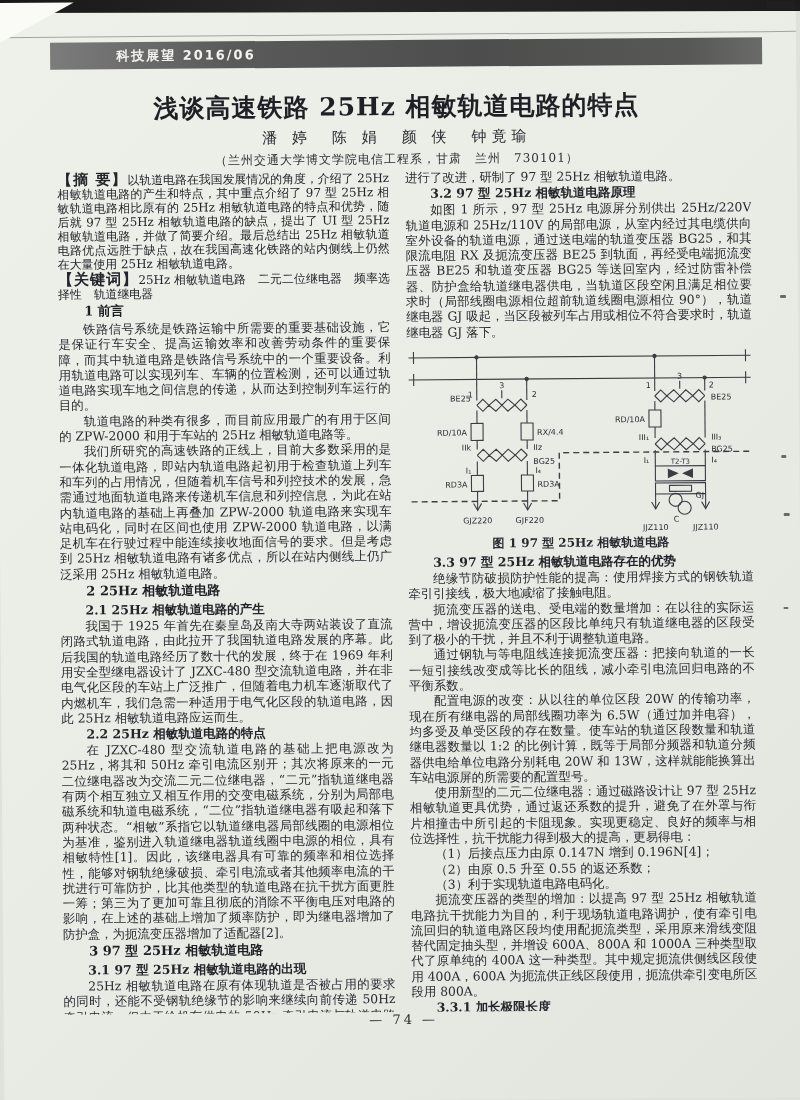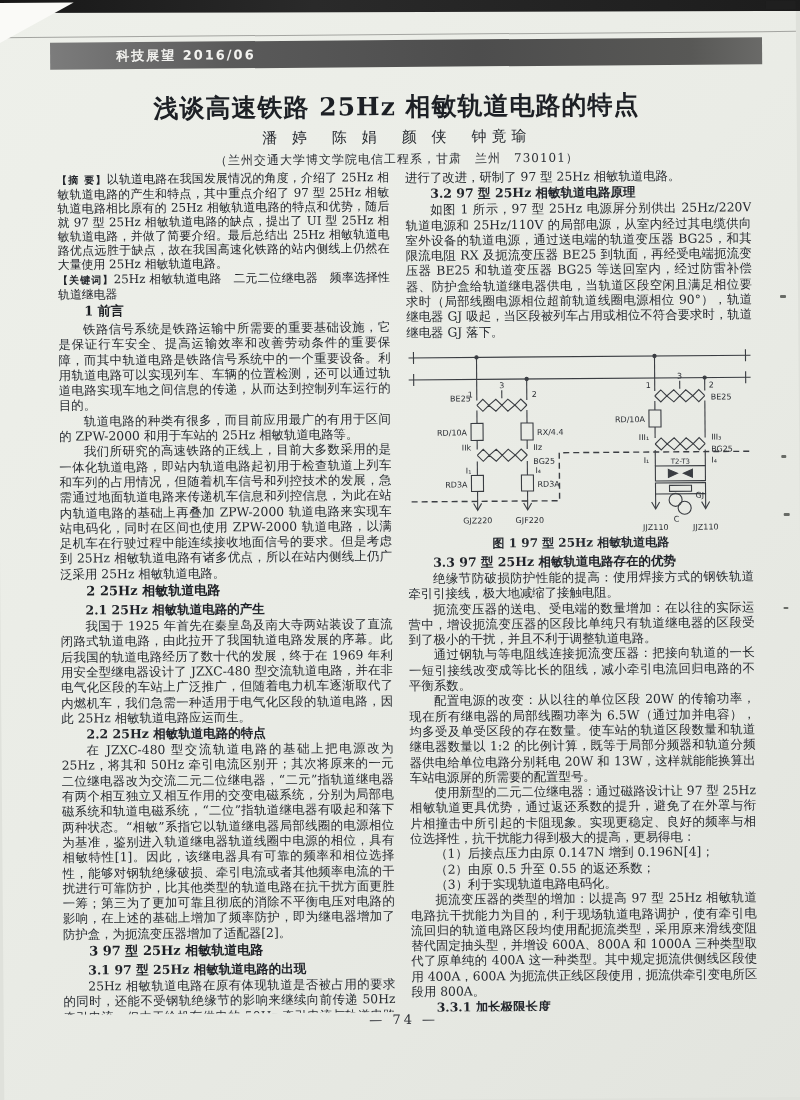--- a/index.html
+++ b/index.html
@@ -37,21 +37,21 @@
   .affil{position:absolute;top:151px;left:0;width:800px;text-align:center;
     font-size:12px;color:#2d3036;letter-spacing:1px;}
   
   .cols{position:absolute;top:170px;left:60px;width:694px;height:842px;}
   .col{position:absolute;top:0;height:842px;overflow:hidden;}
   .col-l{left:0;width:332px;}
   .col-r{left:348px;width:346px;}
   p{margin:0;text-align:justify;font-size:12.4px;line-height:15.3px;color:#272b31;text-indent:2em;}
   p.noind{text-indent:0;}
   .abstract,.kw{font-size:11.9px;line-height:14px;text-indent:0;color:#22252b;margin-bottom:1px;}
-  .abstract b,.kw b{letter-spacing:1px;font-size:10px;}
+  .abstract b,.kw b{letter-spacing:1px;font-size:15px;}
   .hs{font-weight:bold;font-size:13px;line-height:18px;text-indent:2em;margin:1px 0;color:#1c1f24;text-align:left;}
   .hsub{font-weight:600;font-size:12.5px;line-height:17px;text-indent:2em;margin:0;color:#22252b;text-align:left;}
   
   .figwrap{margin:4px 0 0 0;}
   svg{display:block;}
   svg text{font-family:"DejaVu Sans","Liberation Sans",sans-serif;font-size:8px;fill:#2c2f35;}
   .figcap{text-align:center;font-size:12px;font-weight:600;line-height:17px;text-indent:0;margin-bottom:1px;}
   
   .pageno{position:absolute;top:1012px;left:0;width:800px;text-align:center;
     font-size:13px;color:#2a2d33;letter-spacing:3px;}

